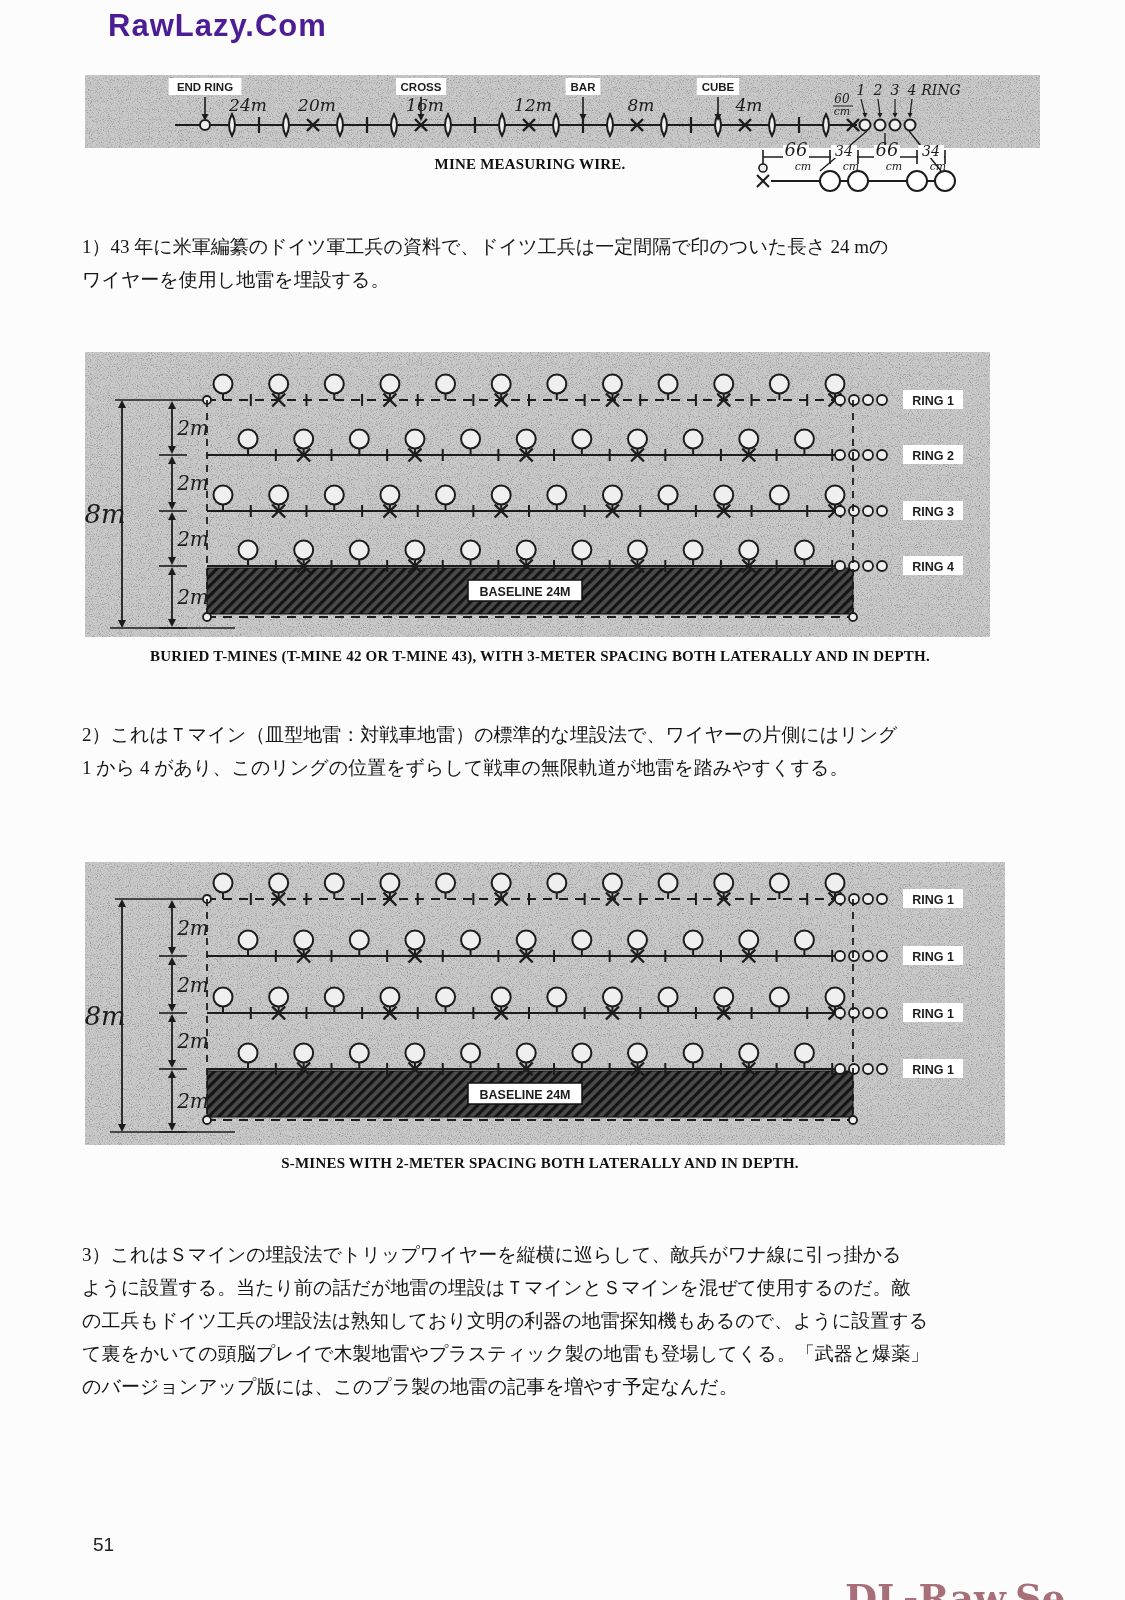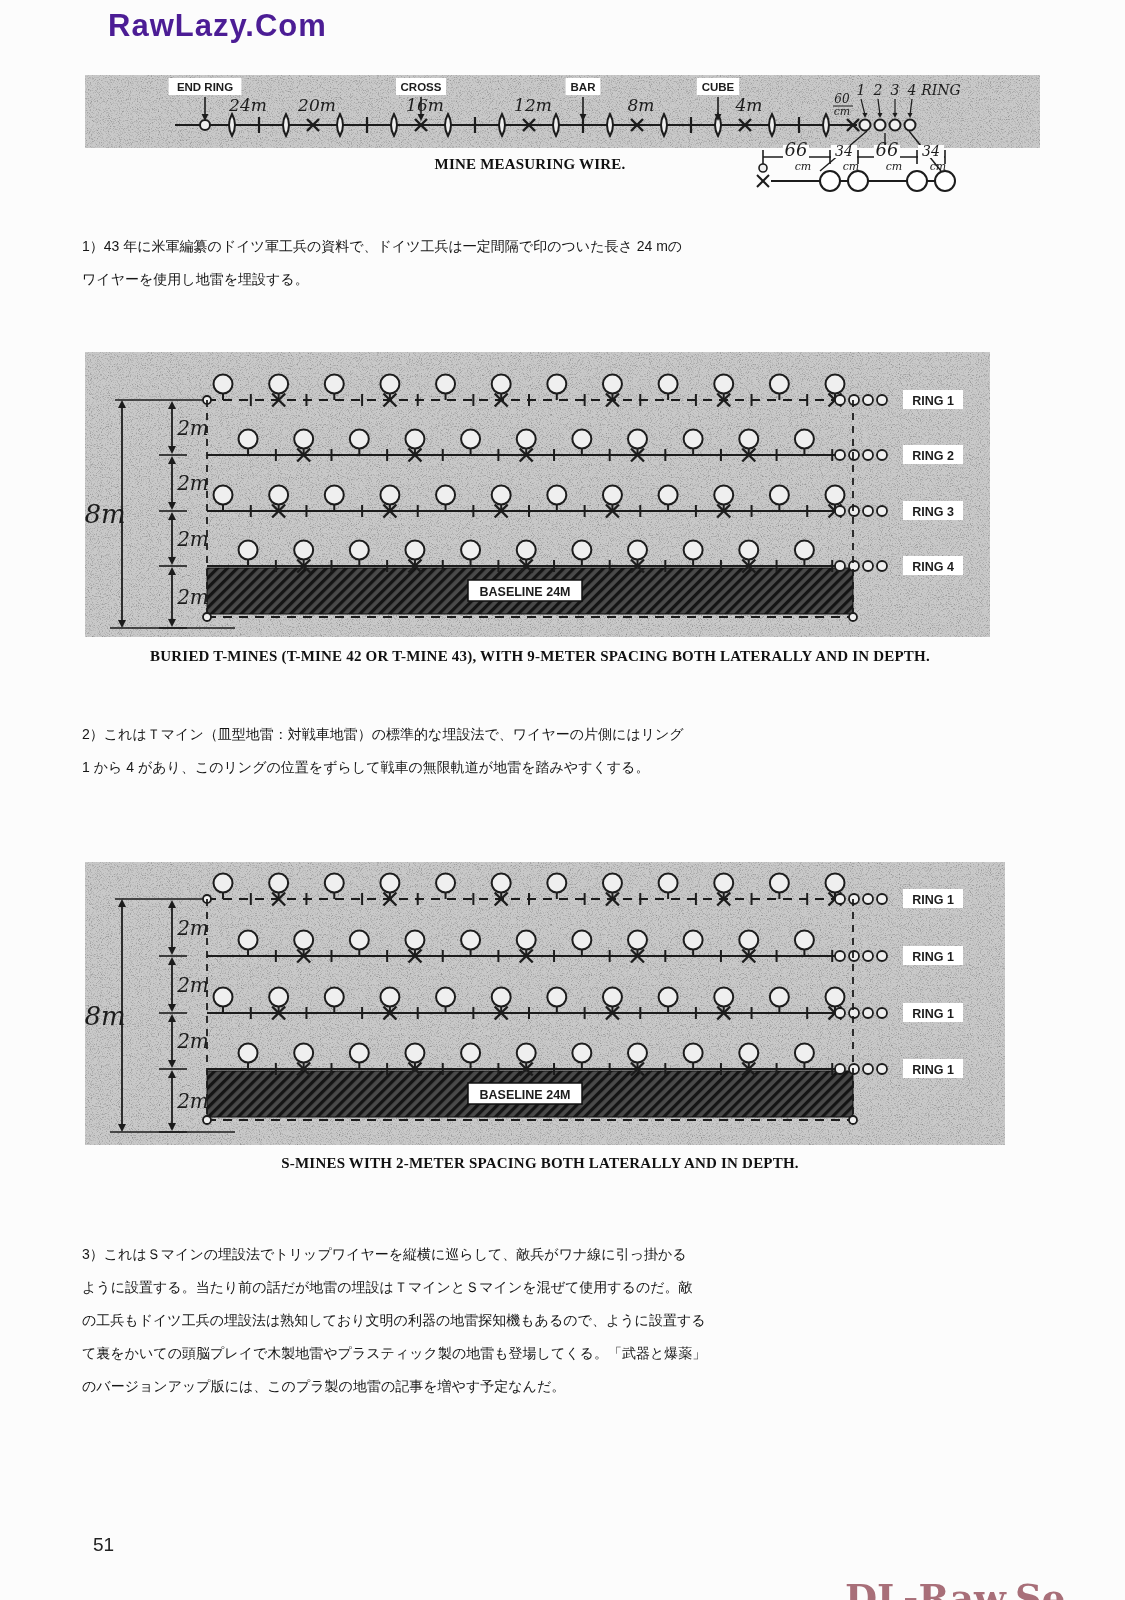--- a/index.html
+++ b/index.html
@@ -5,22 +5,22 @@
   html,body{margin:0;padding:0;background:#e8e8e8;}
   .page{position:relative;width:1125px;height:1600px;margin:0 auto;background:#fcfcfc;
         font-family:"Liberation Sans","DejaVu Sans",sans-serif;color:#1c1c1c;overflow:hidden;}
   .wm-top{position:absolute;left:108px;top:8px;font-size:31px;font-weight:bold;letter-spacing:1px;
           font-family:"Liberation Sans",sans-serif;}
   .fig{position:absolute;}
   .fig svg{display:block;}
   .cap{position:absolute;font-weight:bold;font-size:15px;letter-spacing:.2px;color:#111;
        font-family:Liberation Serif, serif;white-space:nowrap;}
   .cap.center{text-align:center;white-space:normal;}
-  .para{position:absolute;font-size:14px;line-height:33px;color:#161616;white-space:nowrap;
-        font-family:Liberation Sans, sans-serif;}
+  .para{position:absolute;font-size:19px;line-height:33px;color:#161616;white-space:nowrap;
+        font-family:Liberation Serif, serif;}
   .pagenum{position:absolute;left:93px;top:1518px;font-size:19px;color:#222;margin-top:16px;}
   .wm-bottom{position:absolute;left:845px;top:1540px;font-size:37px;font-weight:bold;
              font-family:"DejaVu Serif","Liberation Serif",serif;margin-top:36px;}
 </style>
 </head>
 <body>
 
 <div class="page">
 
   <div class="wm-top" style="color: #4c1d95;">RawLazy.Com</div>
@@ -405,21 +405,21 @@
           <line x1="74" y1="214" x2="102" y2="214" stroke="#1c1c1c" stroke-width="1.6"></line>
           <text x="108" y="193.5" fill="#1c1c1c" font-size="20" text-anchor="middle" font-family="&quot;DejaVu Serif&quot;,&quot;Liberation Serif&quot;,serif" font-weight="normal" font-style="italic">2m</text>
           <line x1="87" y1="218" x2="87" y2="272" stroke="#1c1c1c" stroke-width="1.8"></line>
           <polygon points="87,215 83,223 91,223" fill="#1c1c1c"></polygon>
           <polygon points="87,275 83,267 91,267" fill="#1c1c1c"></polygon>
           <line x1="74" y1="276" x2="102" y2="276" stroke="#1c1c1c" stroke-width="1.6"></line>
           <text x="108" y="252" fill="#1c1c1c" font-size="20" text-anchor="middle" font-family="&quot;DejaVu Serif&quot;,&quot;Liberation Serif&quot;,serif" font-weight="normal" font-style="italic">2m</text>
         </g>
       </svg>
   </div>
-  <div class="cap center" style="left:35px;top:648px;width:1010px;">BURIED T-MINES (T-MINE 42 OR T-MINE 43), WITH 9-METER SPACING BOTH LATERALLY AND IN DEPTH.</div>
+  <div class="cap center" style="left:35px;top:648px;width:1010px;">BURIED T-MINES (T-MINE 42 OR T-MINE 43), WITH 3-METER SPACING BOTH LATERALLY AND IN DEPTH.</div>
 
   <div class="para" style="left:82px;top:718px;">
       <div>2）これはＴマイン（皿型地雷：対戦車地雷）の標準的な埋設法で、ワイヤーの片側にはリング</div>
       <div>1 から 4 があり、このリングの位置をずらして戦車の無限軌道が地雷を踏みやすくする。</div>
     </div>
 
   <div class="fig" style="left:85px;top:862px;">
     <svg id="svg-smine" width="920" height="283" viewBox="0 0 920 283">
         <rect x="0" y="0" width="920" height="283" fill="#c9c9c9"></rect>
         <defs>

